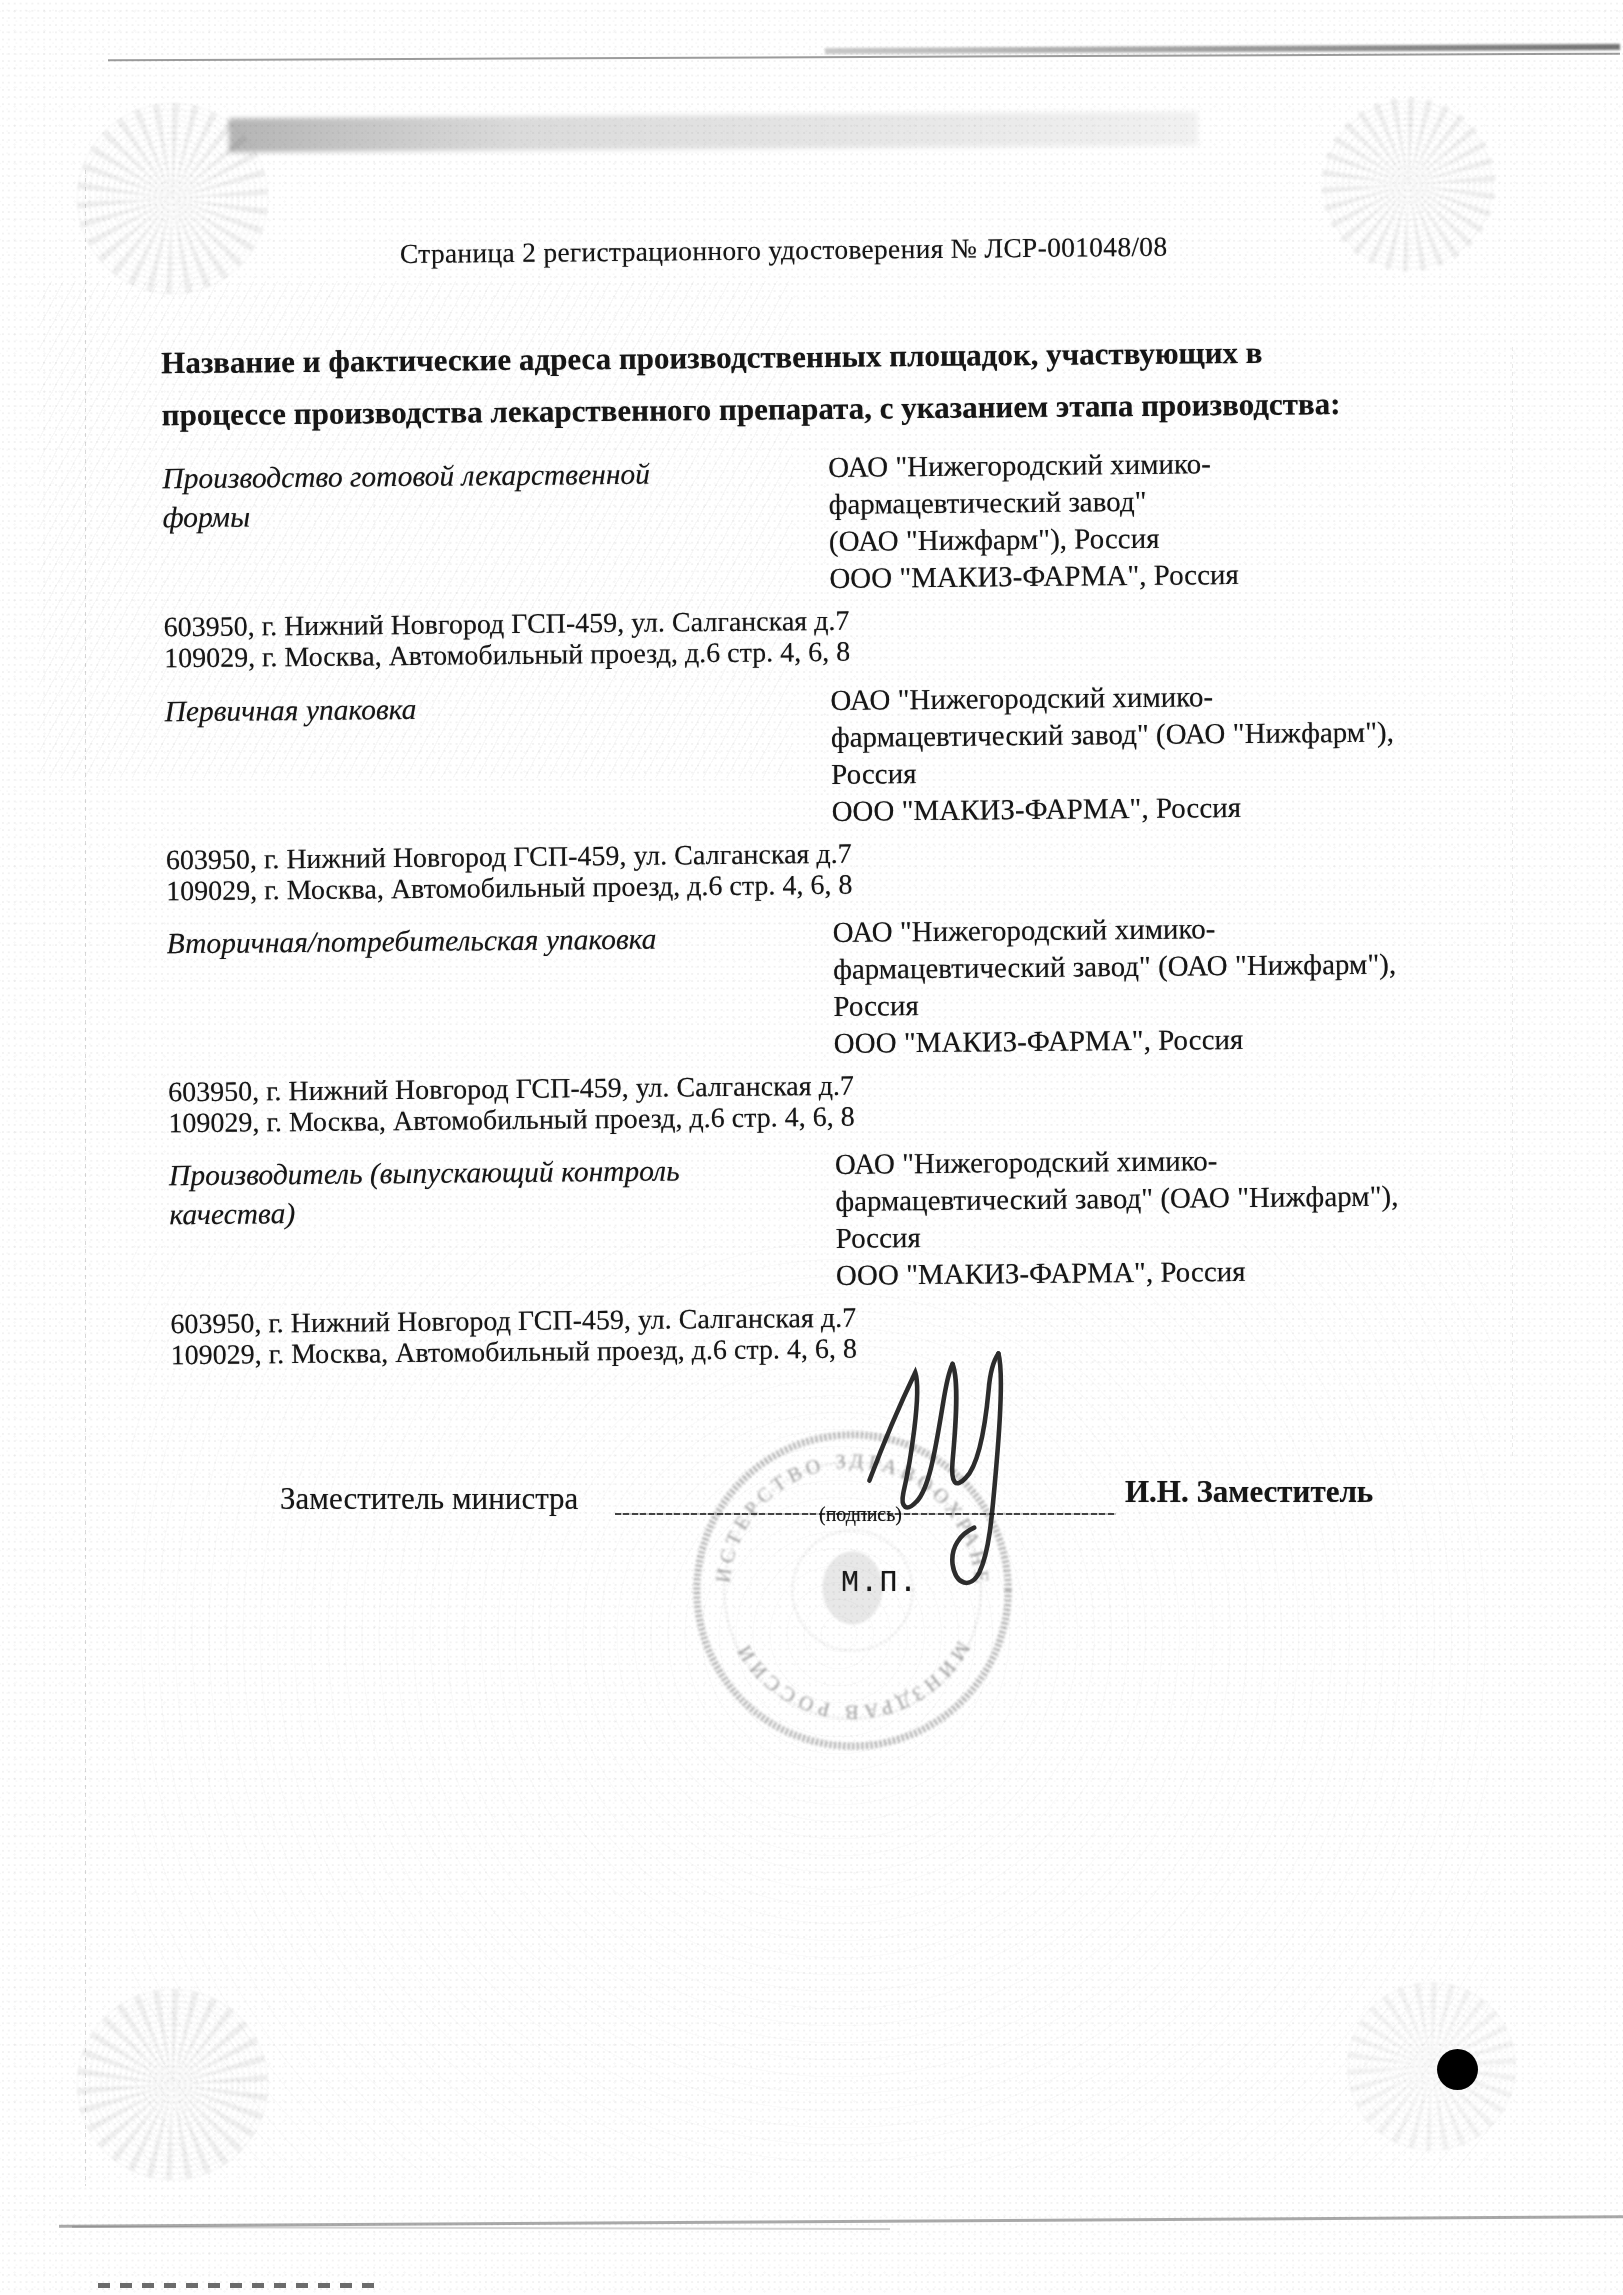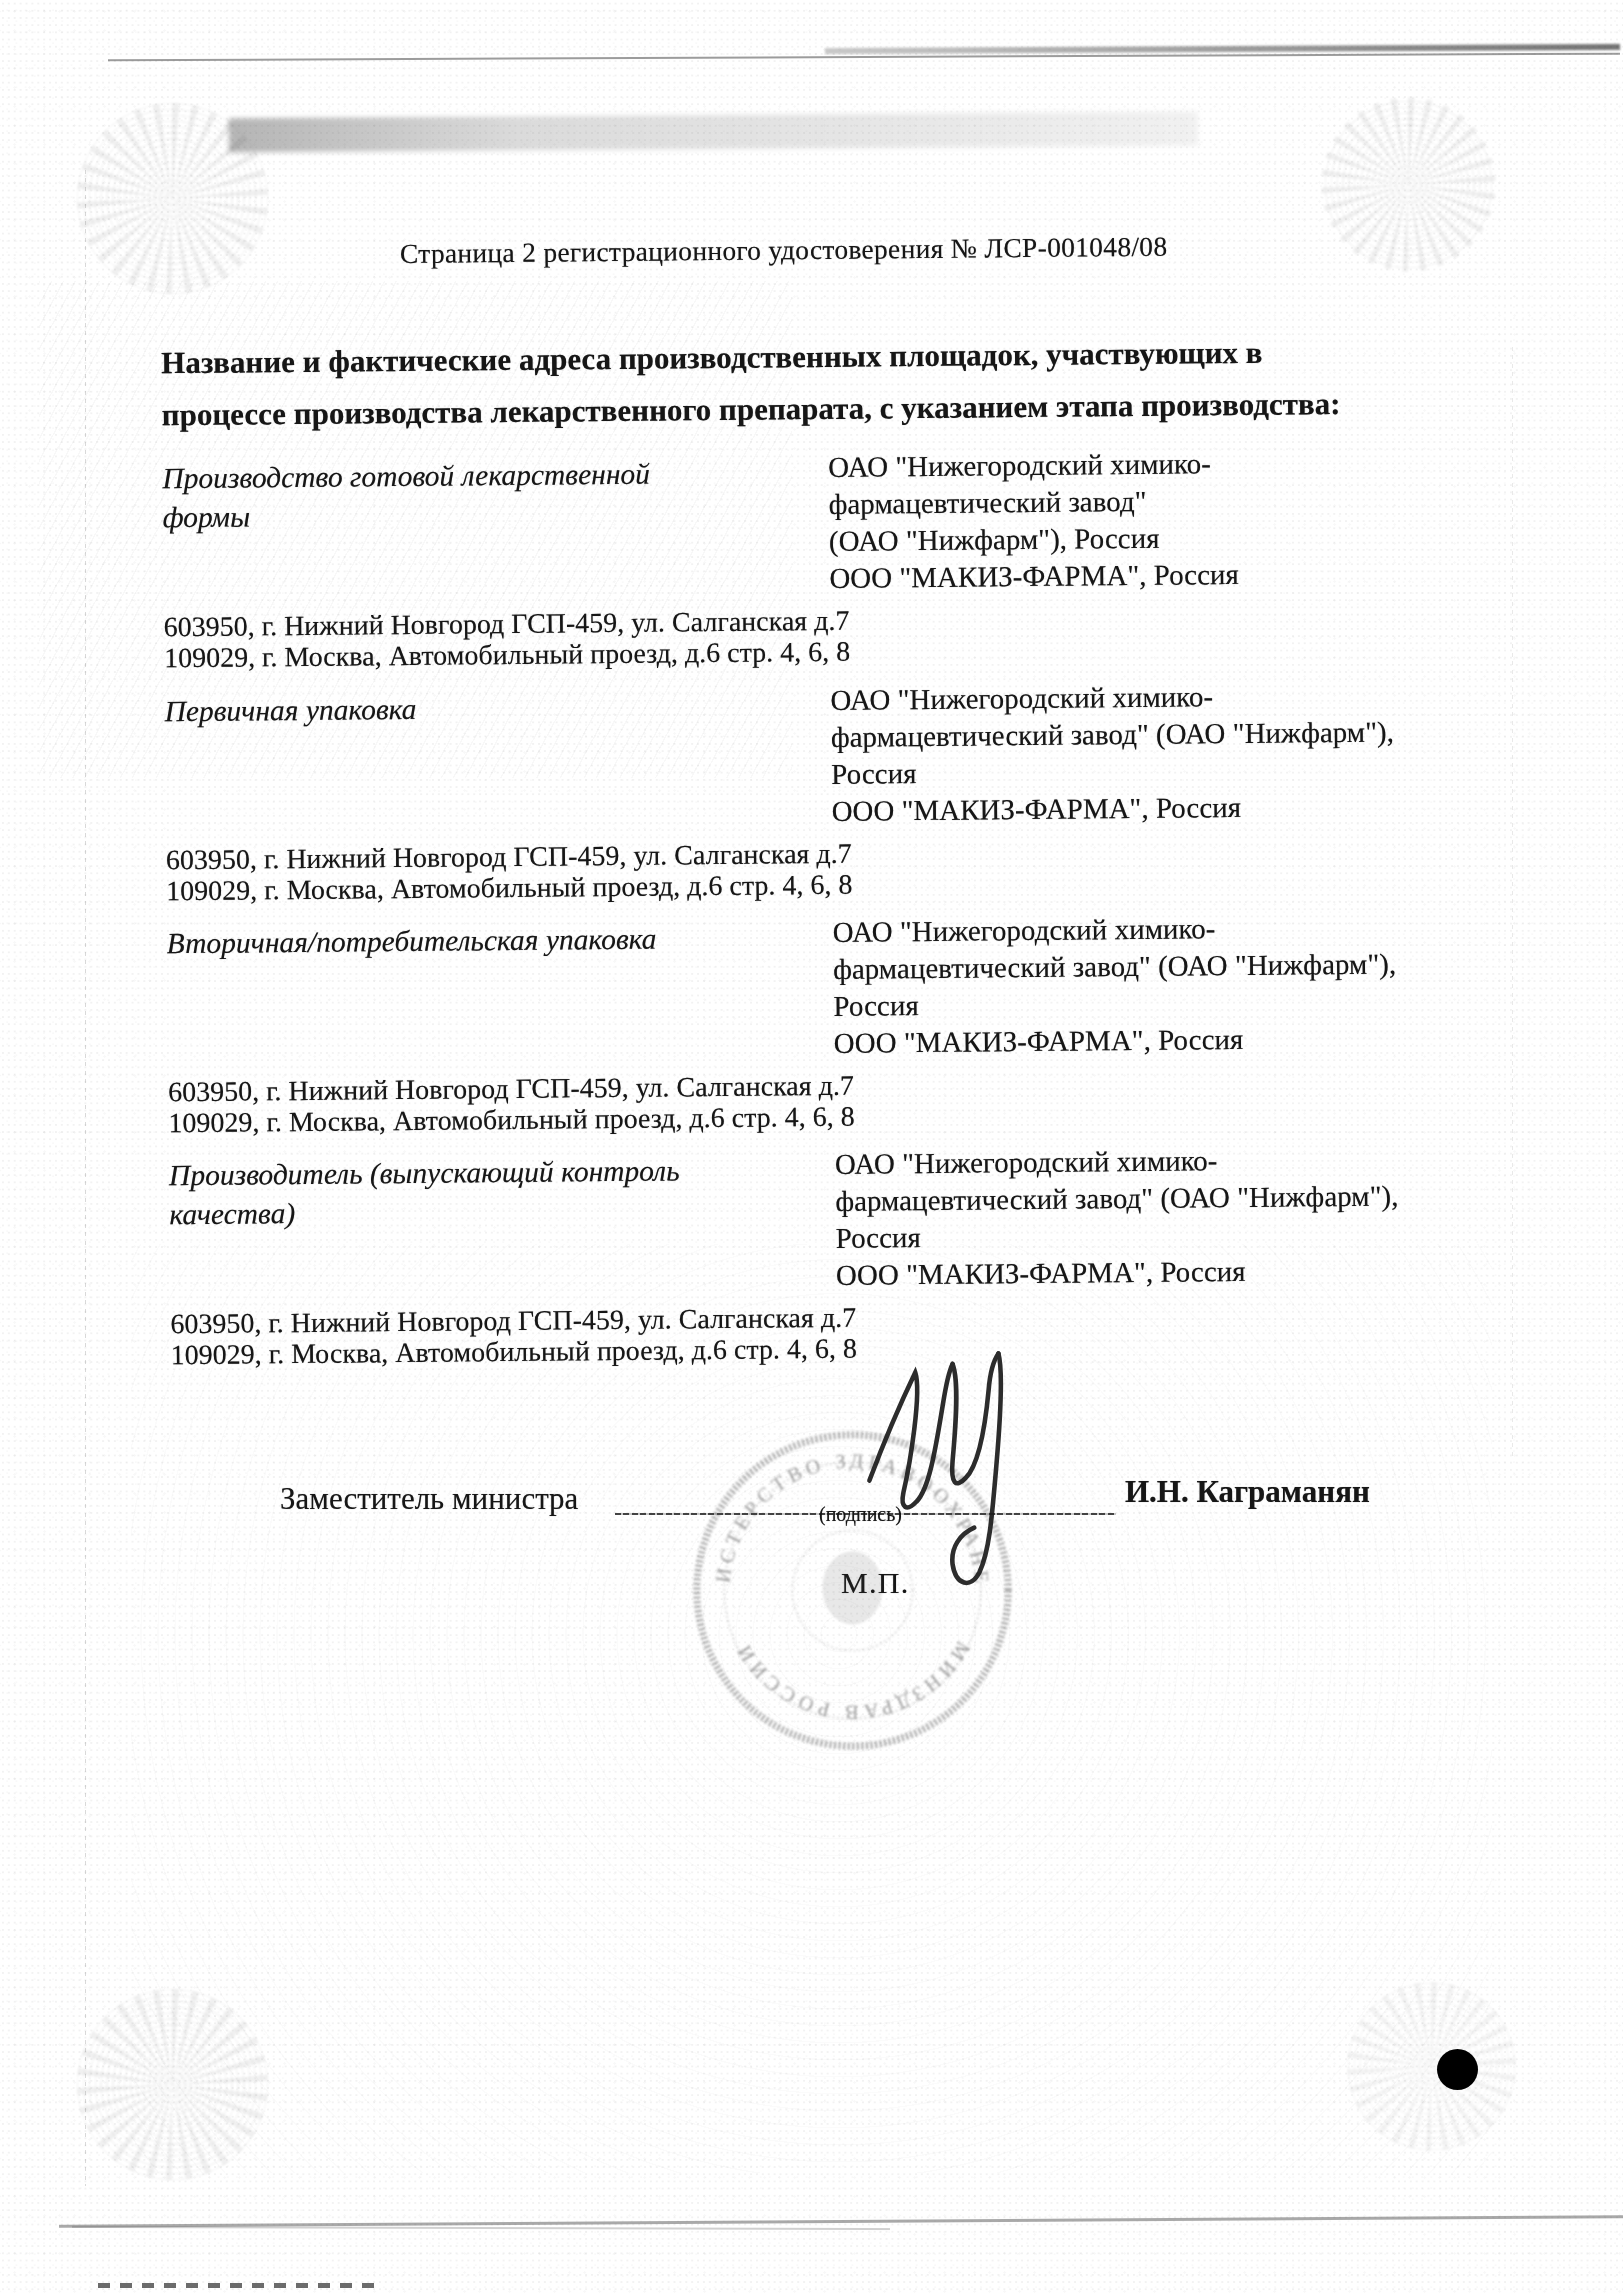--- a/index.html
+++ b/index.html
@@ -75,21 +75,21 @@
   .stage { font-style:italic; font-size:29.5px; line-height:39px; max-width:543px; padding-top:3.9px; }
   .mfr  { font-size:29px; line-height:37px; }
   .addr { font-size:28px; line-height:31px; margin-top:7.9px; }
 
   
   .minister-title { left:280px; top:1481px; font-weight:normal; font-size:31px; text-shadow:0 0 0.8px rgba(20,20,20,.55); }
   .signer-name    { left:1125px; top:1474px; font-weight:bold; font-size:31px; text-shadow:0 0 0.8px rgba(20,20,20,.55); }
   .sig-line { left:615px; top:1513px; width:501px; height:2px;
     background:repeating-linear-gradient(90deg,#222 0 5.9px, rgba(0,0,0,.25) 5.9px 8.5px); opacity:.85; }
   .sig-caption  { left:819px; top:1503px; font-size:20px; text-shadow:0 0 0.7px rgba(20,20,20,.5); }
-  .seal-caption { left:841px; top:1566px; font-size:30px; letter-spacing:1.3px; text-shadow:0 0 0.8px rgba(20,20,20,.55); }
+  .seal-caption { left:841px; top:1566px; font-size:30px; letter-spacing:1.3px; text-shadow:0 0 0.8px rgba(20,20,20,.55);font-family:Liberation Mono, monospace; }
 
   .stamp { left:689px; top:1427px; width:327px; height:327px; opacity:.5; filter:blur(0.9px); }
   .stamp text { font-family:"Liberation Serif","DejaVu Serif",serif; font-size:31px; letter-spacing:7px; fill:#3d3d3d; }
   .scribble { left:830px; top:1343px; width:236px; height:262px; }
 
   .hole-dot { left:1437px; top:2049px; width:41px; height:41px; border-radius:50%; background:#000; }
 </style>
 </head>
 <body>
 
@@ -165,21 +165,21 @@
     </div>
   </div>
   <div class="addr">
     <div>603950, г. Нижний Новгород ГСП-459, ул. Салганская д.7</div>
     <div>109029, г. Москва, Автомобильный проезд, д.6 стр. 4, 6, 8</div>
   </div>
 </div>
 
 <div class="layer minister-title">Заместитель министра</div>
 <div class="layer sig-line"></div>
-<div class="layer signer-name">И.Н. Каграманян</div>
+<div class="layer signer-name">И.Н. Заместитель</div>
 <div class="layer sig-caption">(подпись)</div>
 <div class="layer seal-caption">М.П.</div>
 
 <svg class="layer stamp" viewBox="0 0 500 500">
   <circle cx="250" cy="250" r="238" fill="none" stroke="#4a4a4a" stroke-width="11" stroke-dasharray="3 4"></circle>
   <circle cx="250" cy="250" r="196" fill="none" stroke="#5a5a5a" stroke-width="3" stroke-dasharray="2 5" opacity=".7"></circle>
   <circle cx="250" cy="250" r="92" fill="none" stroke="#5a5a5a" stroke-width="3" stroke-dasharray="2 5" opacity=".6"></circle>
   <ellipse cx="250" cy="246" rx="46" ry="56" fill="rgba(70,70,70,.25)"></ellipse>
   <defs>
     <path id="arcTop" d="M 62 250 A 188 188 0 0 1 438 250"></path>

